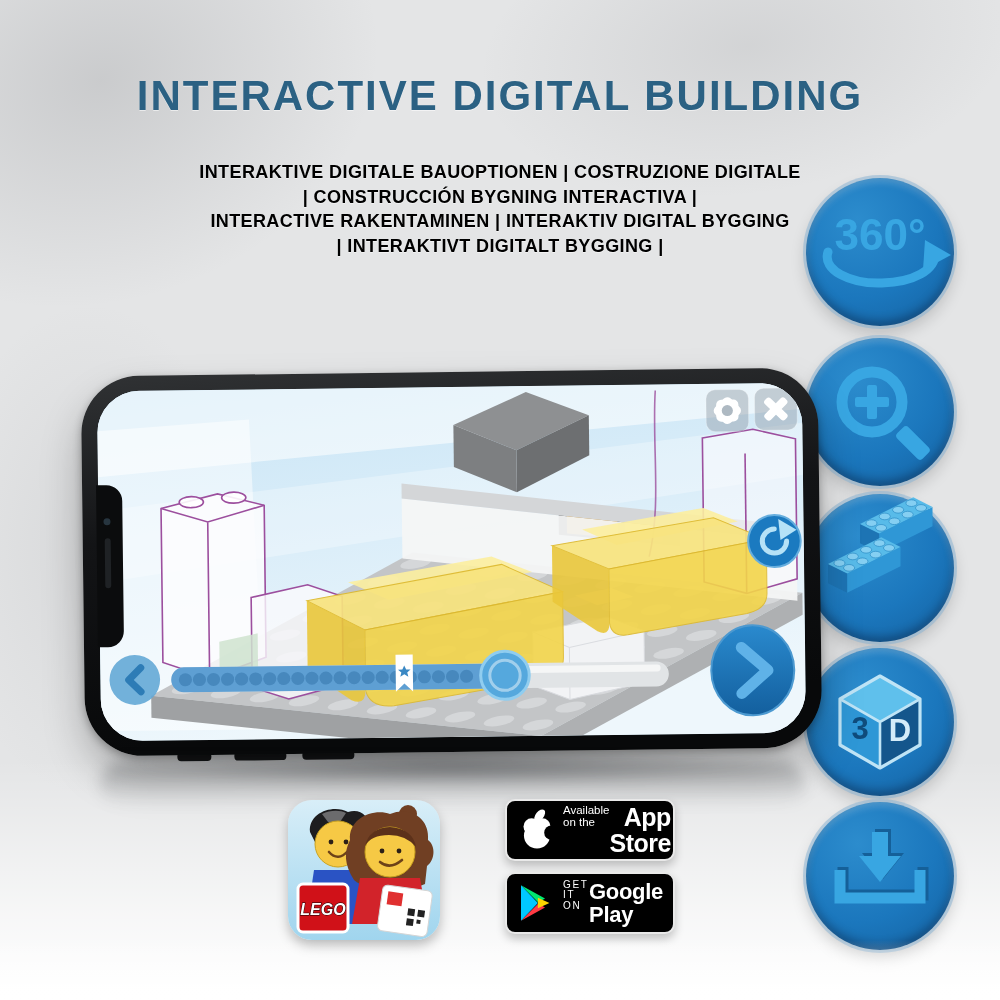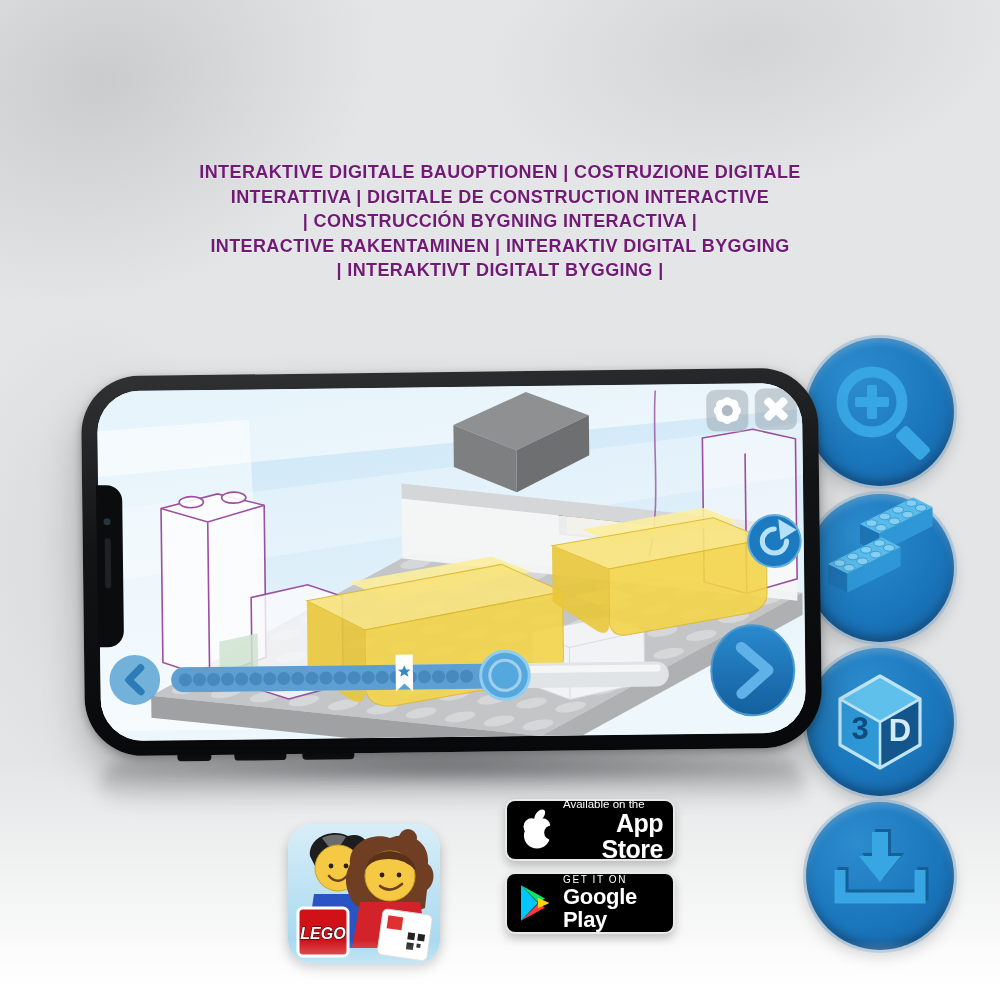--- a/index.html
+++ b/index.html
@@ -17,21 +17,21 @@
   .floor{position:absolute;left:0;bottom:0;width:100%;height:240px;
     background:linear-gradient(180deg,rgba(255,255,255,0),rgba(255,255,255,.7) 65%,#fff);}
   .bottom-fade{position:absolute;left:0;bottom:0;width:100%;height:60px;
     background:linear-gradient(180deg,rgba(255,255,255,0),#fff);}
 
   .title{position:absolute;top:72px;left:0;width:100%;text-align:center;
     font-size:42px;font-weight:bold;letter-spacing:2px;color:#2b6183;
     text-shadow:0 1px 0 rgba(255,255,255,.55);}
   .subtitle{position:absolute;top:160px;left:50%;transform:translateX(-50%);
     width:720px;text-align:center;font-weight:bold;font-size:18px;line-height:24.5px;
-    color:#701a75;letter-spacing:.4px;text-shadow:0 1px 0 rgba(255,255,255,.5);}
+    color:#000000;letter-spacing:.4px;text-shadow:0 1px 0 rgba(255,255,255,.5);}
 
   
   .fi{position:absolute;left:806px;width:148px;height:148px;border-radius:50%;
     background:radial-gradient(circle at 35% 28%,#2c8ccd,#1b77bd 55%,#145f9e);
     box-shadow:inset 0 -5px 10px rgba(0,0,20,.3),inset 0 4px 7px rgba(255,255,255,.22),
       0 0 0 3px rgba(140,180,212,.55),0 8px 16px rgba(0,0,0,.18);}
   .fi svg{width:100%;height:100%;display:block;}
   #fi-360{top:178px}#fi-zoom{top:338px}#fi-bricks{top:494px}#fi-3d{top:648px}#fi-dl{top:802px}
 
   
@@ -49,51 +49,58 @@
   .cam{position:absolute;left:21px;top:calc(50% - 48px);width:7px;height:7px;border-radius:50%;
     background:#27353f;z-index:6;}
   .slit{position:absolute;left:22px;top:calc(50% - 28px);width:6px;height:50px;border-radius:3px;
     background:#1f2225;z-index:6;}
   .sbtn{position:absolute;height:9px;background:#121314;border-radius:4px;bottom:-6px;z-index:-1;}
   .reflect{position:absolute;left:100px;top:762px;width:705px;height:44px;border-radius:40px;
     background:linear-gradient(180deg,rgba(40,44,48,.28),rgba(40,44,48,0));filter:blur(7px);}
 
   
   .lego-app{position:absolute;left:288px;top:800px;width:152px;height:140px;border-radius:24px;
-    overflow:hidden;box-shadow:0 6px 12px rgba(0,0,0,.25);margin-top:24px;}
+    overflow:hidden;box-shadow:0 6px 12px rgba(0,0,0,.25);}
   .badge{position:absolute;left:505px;width:170px;height:62px;background:#000;border:2px solid #e9e9e9;
     border-radius:10px;display:flex;align-items:center;box-sizing:border-box;padding:0 10px;
     box-shadow:0 5px 10px rgba(0,0,0,.22);}
   #badge-appstore{top:799px}
   #badge-gplay{top:872px}
   .badge .logo{flex:0 0 40px;display:flex;justify-content:center;}
-  .badge .txt{display:flex;flex-direction:column;color:#fff;margin-left:6px;line-height:1.05;}
+  .badge .txt{display:flex;flex-direction:row;color:#fff;margin-left:6px;line-height:1.05;}
   .tag-as{font-size:11.5px;}
   .name-as{font-size:25px;font-weight:600;letter-spacing:-.5px;text-align:right;}
   .tag-gp{font-size:10px;letter-spacing:1.6px;}
   .name-gp{font-size:22px;font-weight:600;letter-spacing:-.3px;}
 </style>
 </head>
 <body>
 
 <div id="canvas">
   <div class="m1"></div>
   <div class="m2"></div>
   <div class="m3"></div>
   <div class="floor"></div>
 
+  <div class="title">INTERACTIVE DIGITAL BUILDING</div>
 
   <div class="subtitle">
     <div>INTERAKTIVE DIGITALE BAUOPTIONEN | COSTRUZIONE DIGITALE</div>
-    <div>INTERATTIVA | DIGITALE DE CONSTRUCTION INTERACTIVE</div>
     <div>| CONSTRUCCIÓN BYGNING INTERACTIVA |</div>
     <div>INTERACTIVE RAKENTAMINEN | INTERAKTIV DIGITAL BYGGING</div>
     <div>| INTERAKTIVT DIGITALT BYGGING |</div>
   </div>
 
+  <div class="fi" id="fi-360">
+    <svg viewBox="-74 -74 148 148">
+      <text x="0" y="-2" text-anchor="middle" font-size="44" font-weight="bold" fill="#38a6e2">360°</text>
+      <path d="M -52 0 C -58 18 -30 32 2 31 C 34 30 55 18 55 2" stroke="#38a6e2" stroke-width="9" fill="none" stroke-linecap="round"></path>
+      <polygon points="45,-12 71,3 43,18" fill="#38a6e2"></polygon>
+    </svg>
+  </div>
 
   <div class="fi" id="fi-zoom">
     <svg viewBox="-74 -74 148 148">
       <g>
         <circle cx="-8" cy="-10" r="30" fill="none" stroke="#38a6e2" stroke-width="11"></circle>
         <rect x="-25" y="-15" width="34" height="10" rx="2" fill="#38a6e2"></rect>
         <rect x="-13" y="-27" width="10" height="34" rx="2" fill="#38a6e2"></rect>
         <g transform="translate(16,14) rotate(45)">
           <rect x="6" y="-8" width="36" height="16" rx="4" fill="#38a6e2"></rect>
         </g>

